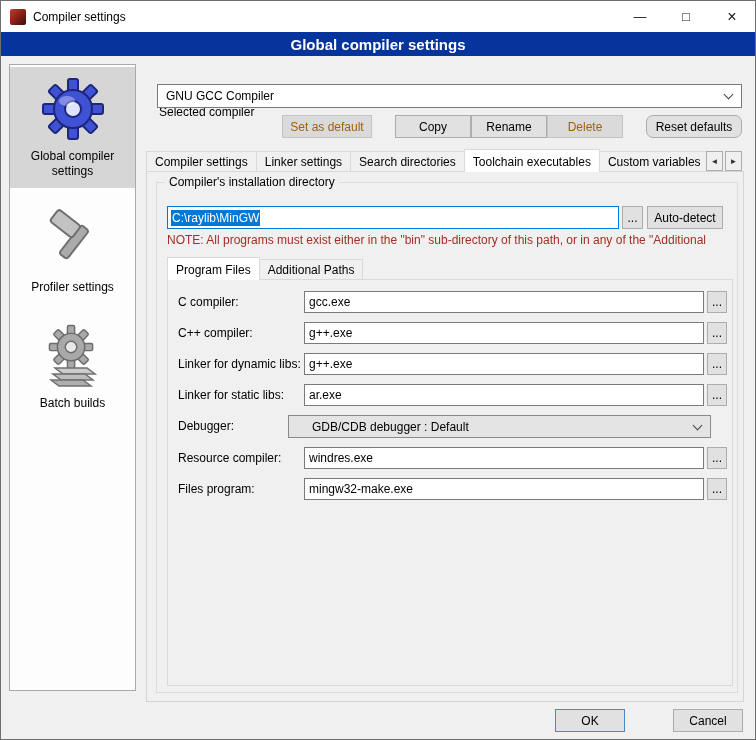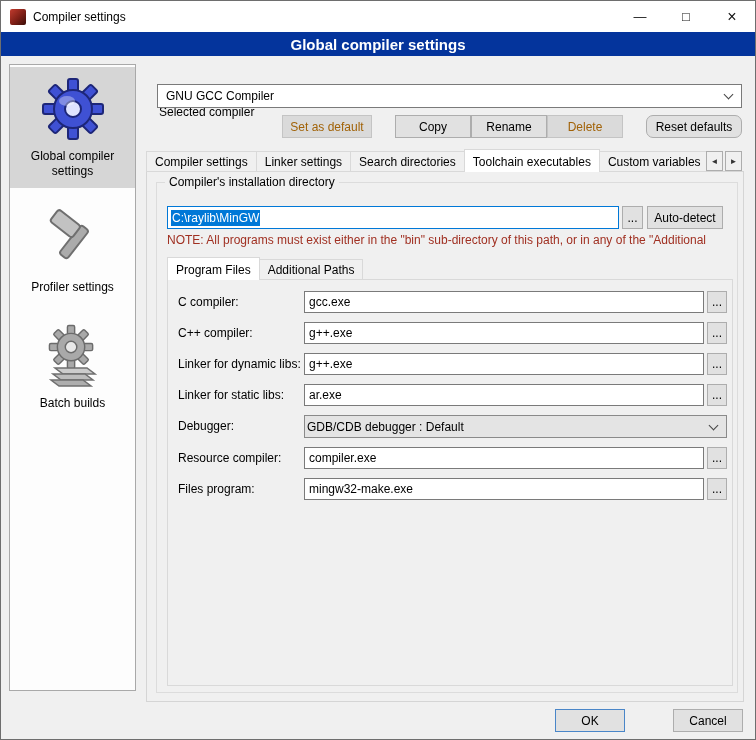--- a/index.html
+++ b/index.html
@@ -70,23 +70,23 @@
   .btn-browse-main{left:621px;top:205px;width:21px;height:23px;z-index:3;}
   .btn-autodetect{left:646px;top:205px;width:76px;height:23px;z-index:3;}
   .note{left:166px;top:232px;width:565px;color:#a03022;white-space:nowrap;overflow:hidden;z-index:3;}
   
   .inner-tabs{left:166px;top:256px;height:23px;display:flex;align-items:flex-end;z-index:4;}
   .inner-panel{left:166px;top:278px;width:566px;height:407px;border:1px solid #d9d9d9;
     background:#f0f0f0;z-index:3;position:absolute;}
   .row-label{position:absolute;left:10px;height:22px;line-height:22px;}
   .row-input{position:absolute;left:136px;width:400px;height:22px;}
   .row-browse{position:absolute;left:539px;width:20px;height:22px;}
-  .row-select{position:absolute;left:136px;width:423px;height:23px;background:#e4e4e4;
+  .row-select{position:absolute;left:120px;width:423px;height:23px;background:#e4e4e4;
     border:1px solid #8a8a8a;display:flex;align-items:center;justify-content:space-between;
-    padding:0 9px 0 2px;cursor:default;}
+    padding:0 9px 0 23px;cursor:default;}
   
   .btn-ok{left:554px;top:708px;width:70px;height:23px;border-color:#4a86c8;}
   .btn-cancel{left:672px;top:708px;width:70px;height:23px;}
 </style>
 </head>
 <body>
 
 <div class="window">
 
   <div class="titlebar">
@@ -215,21 +215,21 @@
     <div class="textbox row-input" style="top:104px">ar.exe</div>
     <div class="btn row-browse" style="top:104px">...</div>
 
     <span class="row-label" style="top:135px">Debugger:</span>
     <div class="row-select" style="top:135px">
       <span>GDB/CDB debugger : Default</span>
       <span class="chev"></span>
     </div>
 
     <span class="row-label" style="top:167px">Resource compiler:</span>
-    <div class="textbox row-input" style="top:167px">compiler.exe</div>
+    <div class="textbox row-input" style="top:167px">windres.exe</div>
     <div class="btn row-browse" style="top:167px">...</div>
 
     <span class="row-label" style="top:198px">Files program:</span>
     <div class="textbox row-input" style="top:198px">mingw32-make.exe</div>
     <div class="btn row-browse" style="top:198px">...</div>
   </div>
 
   <div class="abs btn btn-ok">OK</div>
   <div class="abs btn btn-cancel">Cancel</div>
 

